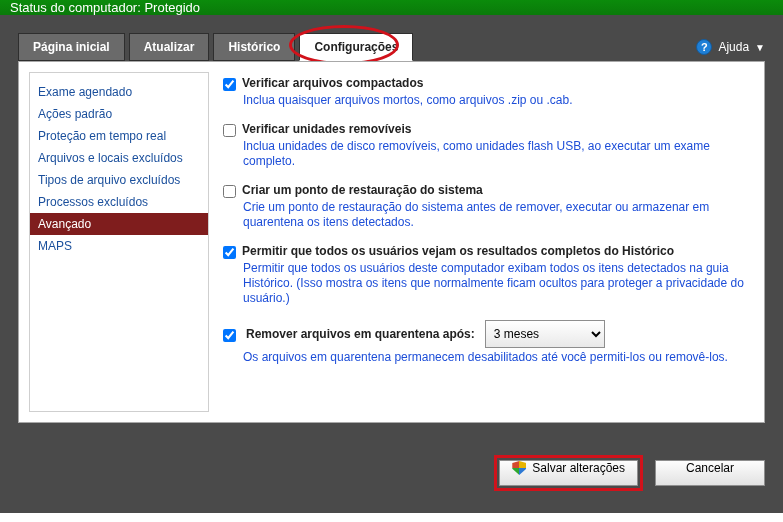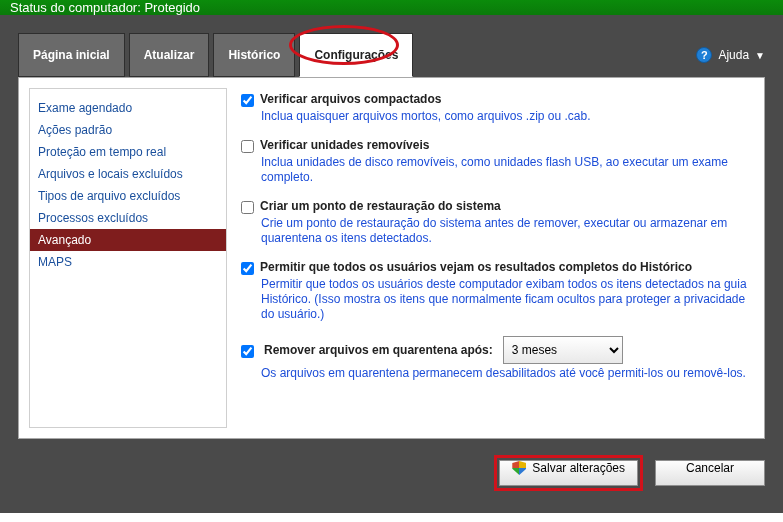--- a/index.html
+++ b/index.html
@@ -25,21 +25,21 @@
     position: relative;
   }
   .tabs-row {
     display: flex;
     align-items: center;
   }
   .tab {
     display: flex;
     align-items: center;
     justify-content: center;
-    height: 44px;
+    height: 28px;
     padding: 0 14px;
     margin-right: 4px;
     background: #6a6a6a;
     border: 1px solid #2e2e2e;
     color: #fff;
     font-weight: 600;
     font-size: 12px;
     cursor: pointer;
   }
   .tab.active {
@@ -75,21 +75,21 @@
   }
   .help-caret { font-size: 10px; color:#fff; }
   .panel {
     background: #fff;
     border: 1px solid #a8a8a8;
     height: 362px;
     display: flex;
     position: relative;
   }
   .sidebar {
-    width: 198px;
+    width: 180px;
     border: 1px solid #cfcfcf;
     border-top: none;
     border-left: none;
     padding-top: 8px;
     margin: 10px 0 10px 10px;
     border:1px solid #cfcfcf;
     height: 340px;
   }
   .sb-item {
     padding: 2px 8px;

